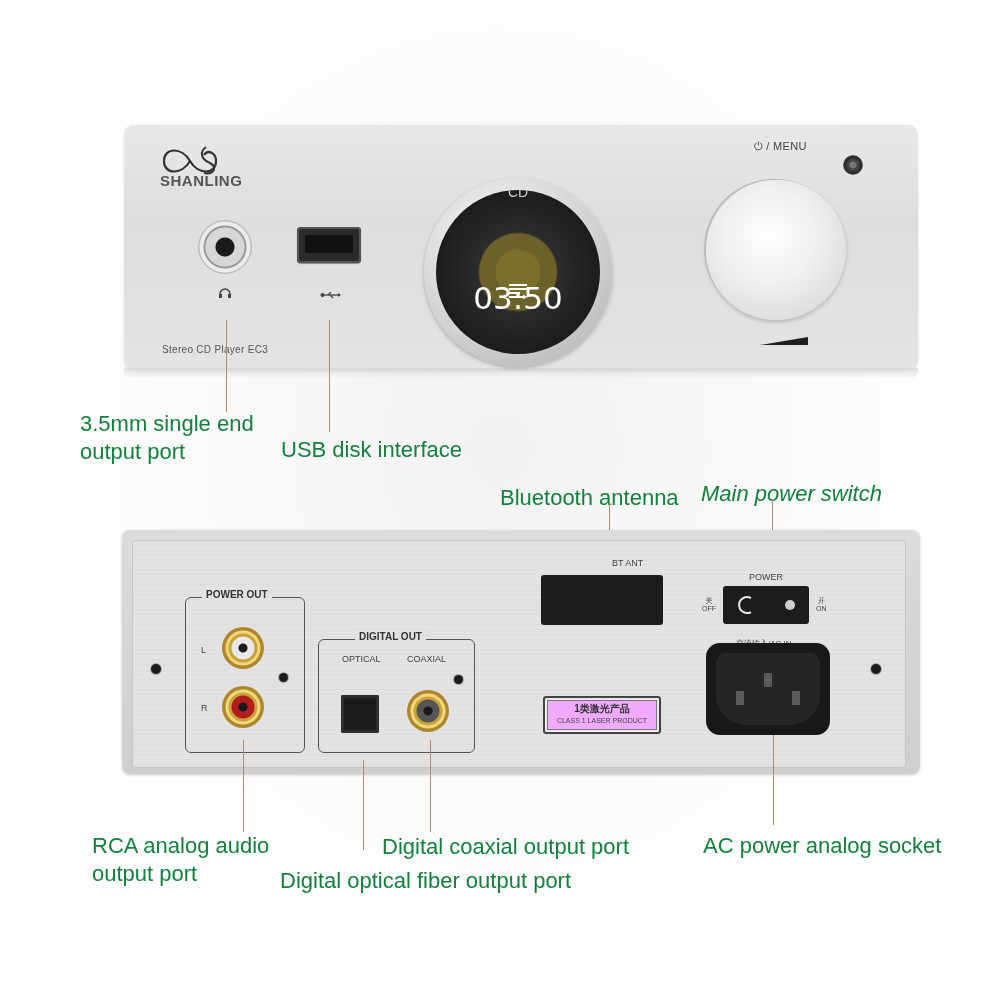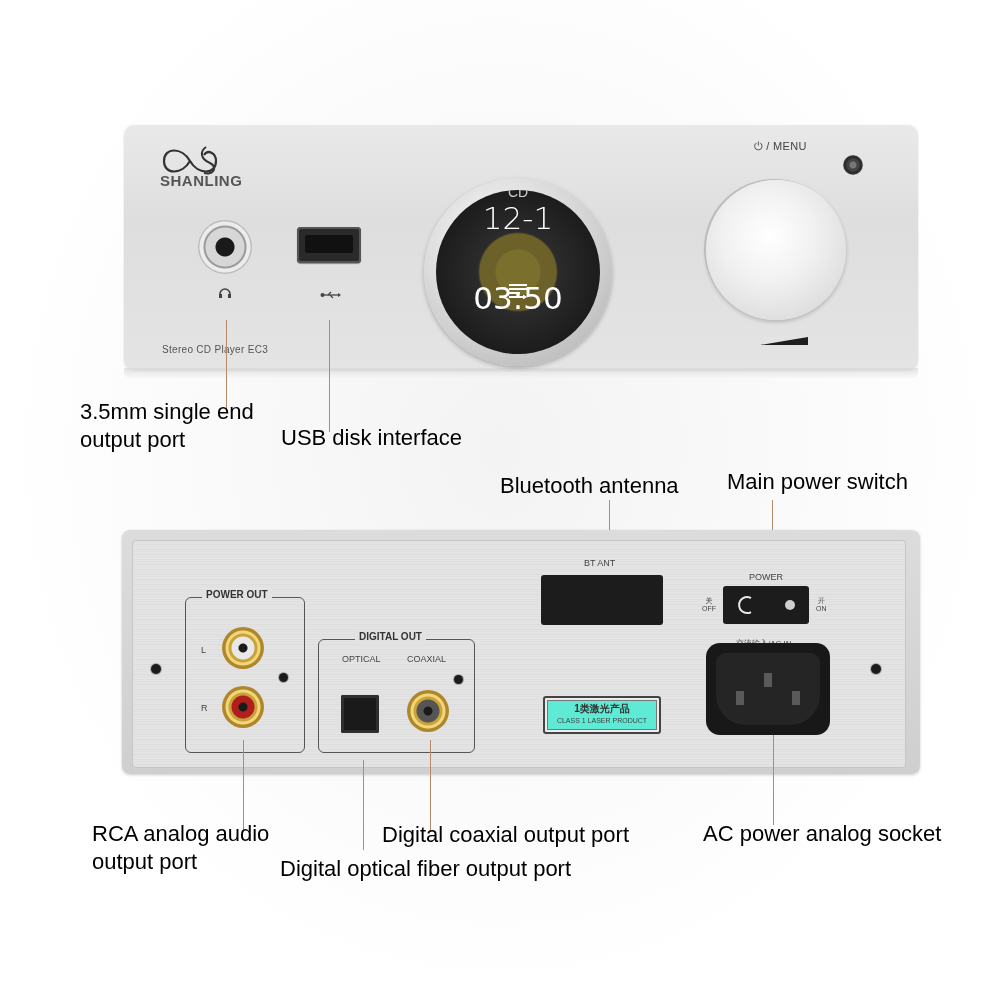--- a/index.html
+++ b/index.html
@@ -28,37 +28,37 @@
   .disp-icon{position:absolute;left:72px;top:102px;width:20px;height:16px;}
   .menu-label{position:absolute;left:754px;top:140px;font-size:11px;color:#444;letter-spacing:0.3px;}
   .ir{position:absolute;left:843px;top:155px;width:20px;height:20px;border-radius:50%;background:radial-gradient(circle,#777 0 3px,#444 4px 6px,#2e2e2e 7px 9px,#888 10px);}
   .knob{position:absolute;left:706px;top:180px;width:140px;height:140px;border-radius:50%;
     background:radial-gradient(circle at 45% 40%,#ffffff 0%,#f1f1f1 40%,#dcdcdc 80%,#b9b9b9 100%);
     box-shadow:-2px -1px 0 #bdbdbd, 0 2px 4px rgba(0,0,0,0.2);}
   .vol-wedge{position:absolute;left:760px;top:337px;width:0;height:0;border-bottom:8px solid #1e1e1e;border-left:48px solid transparent;}
   
   .line{position:absolute;width:1px;background:#b58a6a;}
   
-  .label{position:absolute;font-size:22px;color:#000000;line-height:28px;white-space:nowrap;}
+  .label{position:absolute;font-size:22px;color:#15803d;line-height:28px;white-space:nowrap;margin-top:12px;}
   
   .rear-frame{position:absolute;left:122px;top:530px;width:798px;height:244px;border-radius:8px;background:linear-gradient(180deg,#dcdcdc,#cfcfcf);box-shadow:0 1px 3px rgba(0,0,0,0.2);}
   .rear{position:absolute;left:132px;top:540px;width:774px;height:228px;border-radius:4px;
     background:repeating-linear-gradient(180deg,#e6e6e6 0px,#dedede 2px,#e8e8e8 3px,#d9d9d9 5px);box-shadow:inset 0 0 0 1px #c6c6c6;}
   .screw{position:absolute;width:10px;height:10px;border-radius:50%;background:#1b1b1b;box-shadow:0 0 0 1px #aaa;}
   .group{position:absolute;border:1.5px solid #555;border-radius:6px;}
   .group-title{position:absolute;top:-9px;font-size:10px;font-weight:bold;color:#333;background:#e2e2e2;padding:0 4px;}
   .small-lab{position:absolute;font-size:9px;color:#444;}
   .rca{position:absolute;width:42px;height:42px;border-radius:50%;background:radial-gradient(circle,#1a1a1a 0 4px,var(--c) 5px 11px,#c9a23a 12px 14px,#f2d779 15px 17px,#b0862c 18px 21px);}
   .optical{position:absolute;left:341px;top:695px;width:38px;height:38px;background:#1a1a1a;border-radius:2px;box-shadow:inset 0 0 0 3px #2e2e2e;}
   .bt{position:absolute;left:541px;top:575px;width:122px;height:50px;background:#1c1c1c;border-radius:3px;}
   .pswitch{position:absolute;left:723px;top:586px;width:86px;height:38px;background:#1c1c1c;border-radius:3px;}
   .acin{position:absolute;left:706px;top:643px;width:124px;height:92px;background:#181818;border-radius:14px;}
   .acin-inner{position:absolute;left:10px;top:10px;width:104px;height:72px;background:#252525;border-radius:10px 10px 30px 30px;}
   .pin{position:absolute;width:8px;height:14px;background:#5a5a5a;}
-  .laser{position:absolute;left:543px;top:696px;width:114px;height:34px;border:2px solid #444;border-radius:3px;background:#5eead4;box-shadow:inset 0 0 0 2px #ececec, inset 0 0 0 3px #777;}
+  .laser{position:absolute;left:543px;top:696px;width:114px;height:34px;border:2px solid #444;border-radius:3px;background:#f0abfc;box-shadow:inset 0 0 0 2px #ececec, inset 0 0 0 3px #777;}
   .laser-cn{position:absolute;left:0;width:114px;top:4px;text-align:center;font-size:10px;font-weight:bold;color:#333;}
   .laser-en{position:absolute;left:0;width:114px;top:19px;text-align:center;font-size:7px;color:#444;}
 </style>
 </head>
 <body>
 
 <div class="bg-gradient"></div>
 
 <div class="front"></div>
 <div class="front-base"></div>
@@ -86,21 +86,20 @@
   <path d="M18 3 L21 5 L18 7 Z" fill="#444"></path>
     <line x1="8" y1="5" x2="11" y2="2" stroke="#444" stroke-width="1.2"></line>
     <line x1="10" y1="5" x2="13" y2="8" stroke="#444" stroke-width="1.2"></line>
 </svg>
 
 <div class="model-text">Stereo CD Player  EC3</div>
 
 <div class="display-ring"></div>
 <div class="display" style="left:436px;top:190px;">
   <div class="disp-cd" style="top:-6px;">CD</div>
-  <div class="disp-track" style="top:10px;">12-1</div>
   <div class="disp-time" style="top:46px;margin-top:44px;">03:50</div>
   <svg class="disp-icon" viewBox="0 0 20 16" style="top:93px;">
     <line x1="1" y1="2" x2="19" y2="2" stroke="#fff" stroke-width="1.8"></line>
     <line x1="1" y1="6" x2="19" y2="6" stroke="#fff" stroke-width="1.8"></line>
     <line x1="1" y1="10" x2="12" y2="10" stroke="#fff" stroke-width="1.8"></line>
     <line x1="1" y1="14" x2="16" y2="14" stroke="#fff" stroke-width="1.8"></line>
     <path d="M15 11.5 L19 14 L15 16.5 Z" fill="#fff"></path>
   </svg>
 </div>
 
@@ -112,21 +111,21 @@
 <div class="line" style="left:226px;top:320px;height:92px;"></div>
 <div class="line" style="left:329px;top:320px;height:112px;"></div>
 
 <div class="label" style="left:80px;top:398px;">
   <div>3.5mm single end</div>
   <div>output port</div>
 </div>
 <div class="label" style="left:281px;top:424px;">USB disk interface</div>
 
 <div class="label" style="left:500px;top:472px;">Bluetooth antenna</div>
-<div class="label" style="left:727px;top:468px;">Main power switch</div>
+<div class="label" style="left:701px;top:468px;font-style:italic;">Main power switch</div>
 <div class="line" style="left:609px;top:500px;height:90px;"></div>
 <div class="line" style="left:772px;top:500px;height:112px;"></div>
 
 <div class="rear-frame"></div>
 <div class="rear"></div>
 
 <div class="screw" style="left:151px;top:664px;"></div>
 <div class="screw" style="left:871px;top:664px;"></div>
 
 <div class="group" style="left:185px;top:597px;width:118px;height:154px;">
@@ -140,21 +139,21 @@
 
 <div class="group" style="left:318px;top:639px;width:155px;height:112px;">
   <span class="group-title" style="left:36px;">DIGITAL OUT</span>
 </div>
 <div class="small-lab" style="left:342px;top:654px;">OPTICAL</div>
 <div class="small-lab" style="left:407px;top:654px;">COAXIAL</div>
 <div class="optical"></div>
 <div class="rca" style="left:407px;top:690px;--c:#555;"></div>
 <div class="screw" style="left:454px;top:675px;width:9px;height:9px;"></div>
 
-<div class="small-lab" style="left:584px;top:558px;">BT ANT</div>
+<div class="small-lab" style="left:612px;top:558px;">BT ANT</div>
 <div class="bt"></div>
 
 <div class="small-lab" style="left:749px;top:572px;">POWER</div>
 <div class="small-lab" style="left:702px;top:597px;line-height:8px;text-align:center;font-size:7px;">
   <div>关</div>
   <div>OFF</div>
 </div>
 <div class="pswitch">
   <svg class="abs" style="left:10px;top:9px;width:22px;height:20px;" viewBox="0 0 22 20">
     <path d="M18 3 A8 8 0 1 0 18 17" fill="none" stroke="#e6e6e6" stroke-width="2"></path>

